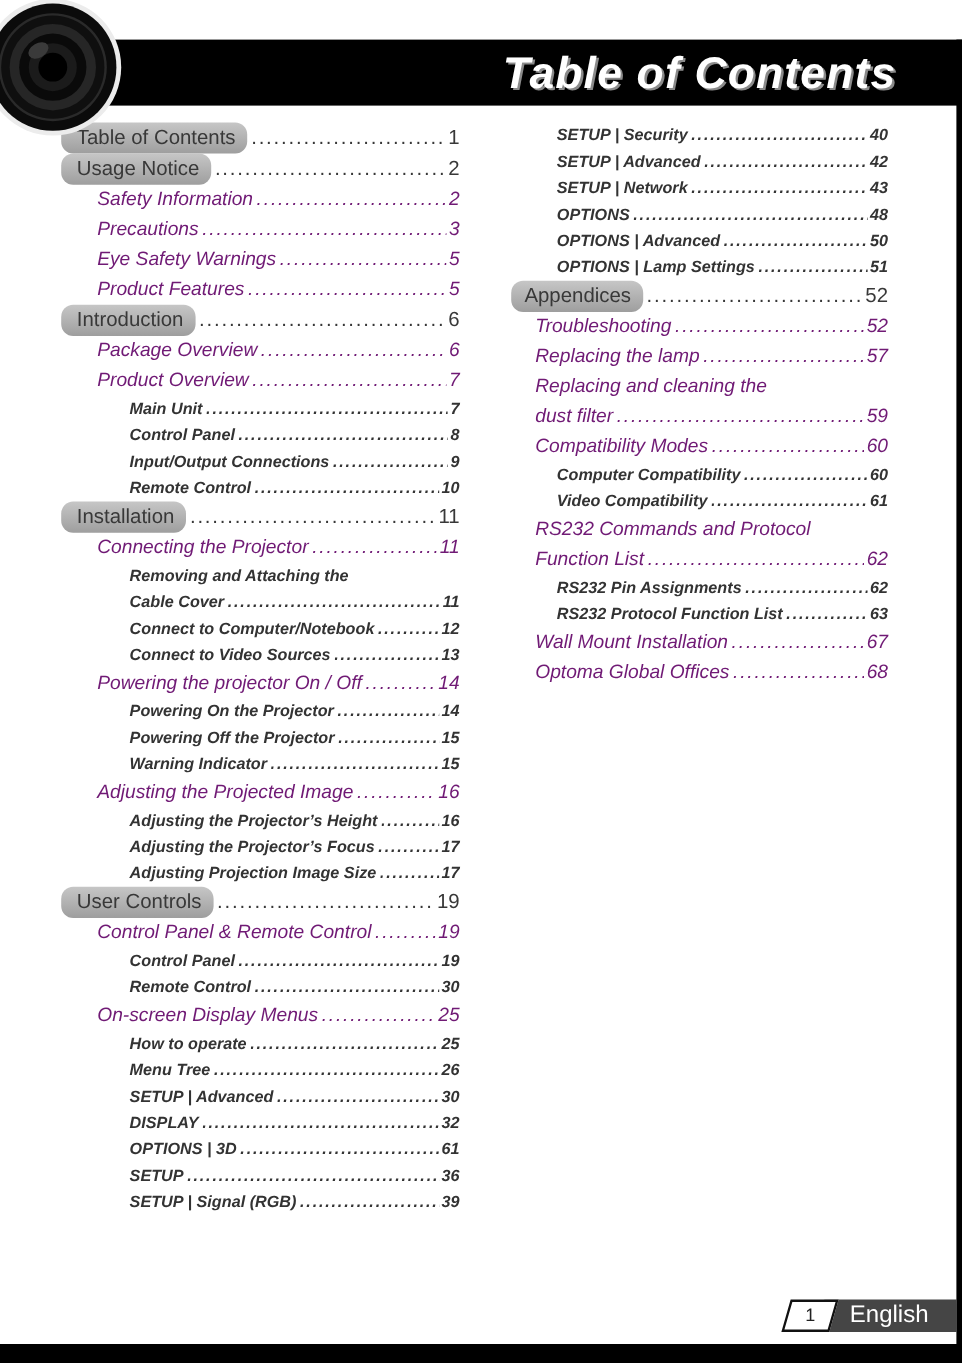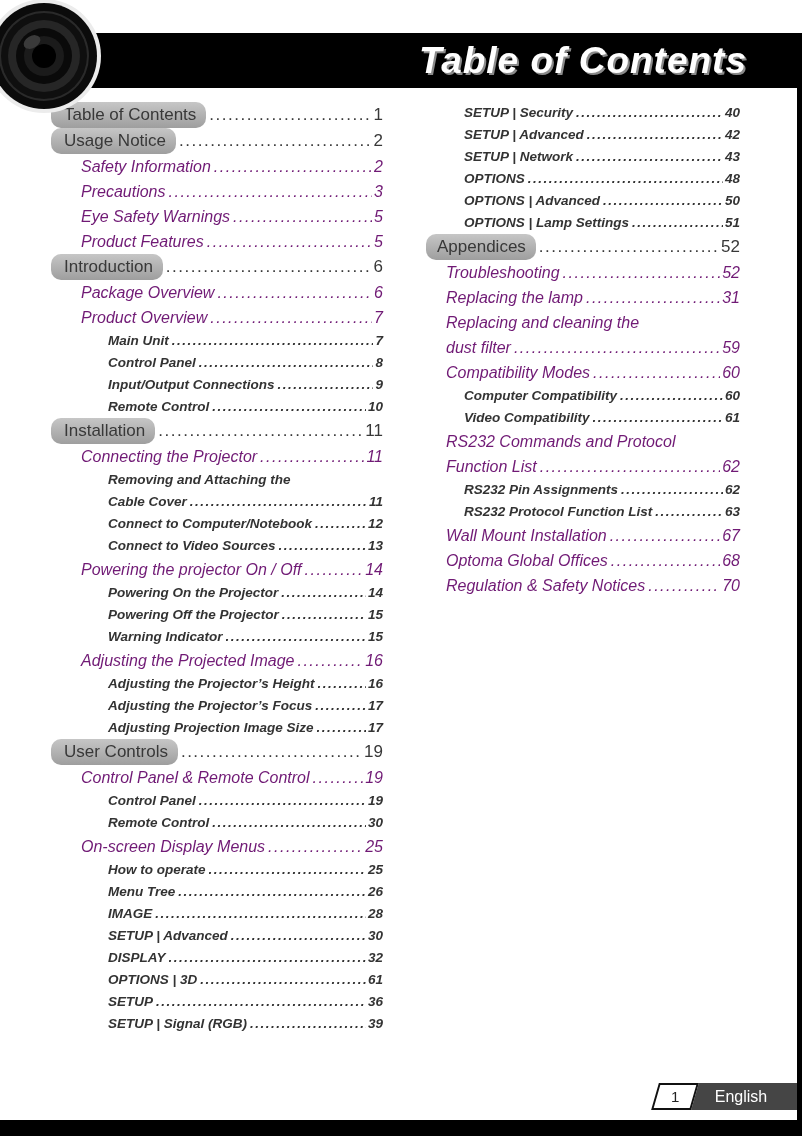--- a/index.html
+++ b/index.html
@@ -100,21 +100,21 @@
     transform: skewX(-16deg);
     display: flex; align-items: center; justify-content: center;
     margin-right: -10px;
     font-size: 15px; color: #222;
   }
   .page-box span { transform: skewX(16deg); }
   .lang-box {
     background: #454545; color: #ffffff;
     width: 112px; height: 27px;
     display: flex; align-items: center; justify-content: center;
-    font-size: 16px;
+    font-size: 20px;
     border-radius: 3px 0 0 3px;
   }
 </style>
 </head>
 <body>
 
 <div class="page">
 
   <div class="header-band"></div>
   <div class="header-title">Table of Contents</div>
@@ -362,27 +362,20 @@
         </div>
         <div class="entry lv3">
           <div class="row">
     <span class="pill"><span class="lbl">Menu Tree</span></span>
     <span class="dots"></span>
     <span class="pg">26</span>
   </div>
         </div>
         <div class="entry lv3">
           <div class="row">
-    <span class="pill"><span class="lbl">IMAGE</span></span>
-    <span class="dots"></span>
-    <span class="pg">28</span>
-  </div>
-        </div>
-        <div class="entry lv3">
-          <div class="row">
     <span class="pill"><span class="lbl">SETUP | Advanced</span></span>
     <span class="dots"></span>
     <span class="pg">30</span>
   </div>
         </div>
         <div class="entry lv3">
           <div class="row">
     <span class="pill"><span class="lbl">DISPLAY</span></span>
     <span class="dots"></span>
     <span class="pg">32</span>
@@ -464,21 +457,21 @@
           <div class="row">
     <span class="pill"><span class="lbl">Troubleshooting</span></span>
     <span class="dots"></span>
     <span class="pg">52</span>
   </div>
         </div>
         <div class="entry lv2">
           <div class="row">
     <span class="pill"><span class="lbl">Replacing the lamp</span></span>
     <span class="dots"></span>
-    <span class="pg">31</span>
+    <span class="pg">57</span>
   </div>
         </div>
         <div class="entry lv2">
           <div class="preline">Replacing and cleaning the</div>
           <div class="row">
     <span class="pill"><span class="lbl">dust filter</span></span>
     <span class="dots"></span>
     <span class="pg">59</span>
   </div>
         </div>
@@ -530,27 +523,20 @@
     <span class="pill"><span class="lbl">Wall Mount Installation</span></span>
     <span class="dots"></span>
     <span class="pg">67</span>
   </div>
         </div>
         <div class="entry lv2">
           <div class="row">
     <span class="pill"><span class="lbl">Optoma Global Offices</span></span>
     <span class="dots"></span>
     <span class="pg">68</span>
-  </div>
-        </div>
-        <div class="entry lv2">
-          <div class="row">
-    <span class="pill"><span class="lbl">Regulation &amp; Safety Notices</span></span>
-    <span class="dots"></span>
-    <span class="pg">70</span>
   </div>
         </div>
       </div>
   </div>
 
   <div class="footer-badges">
     <div class="page-box">
       <span>1</span>
     </div>
     <div class="lang-box">English</div>

